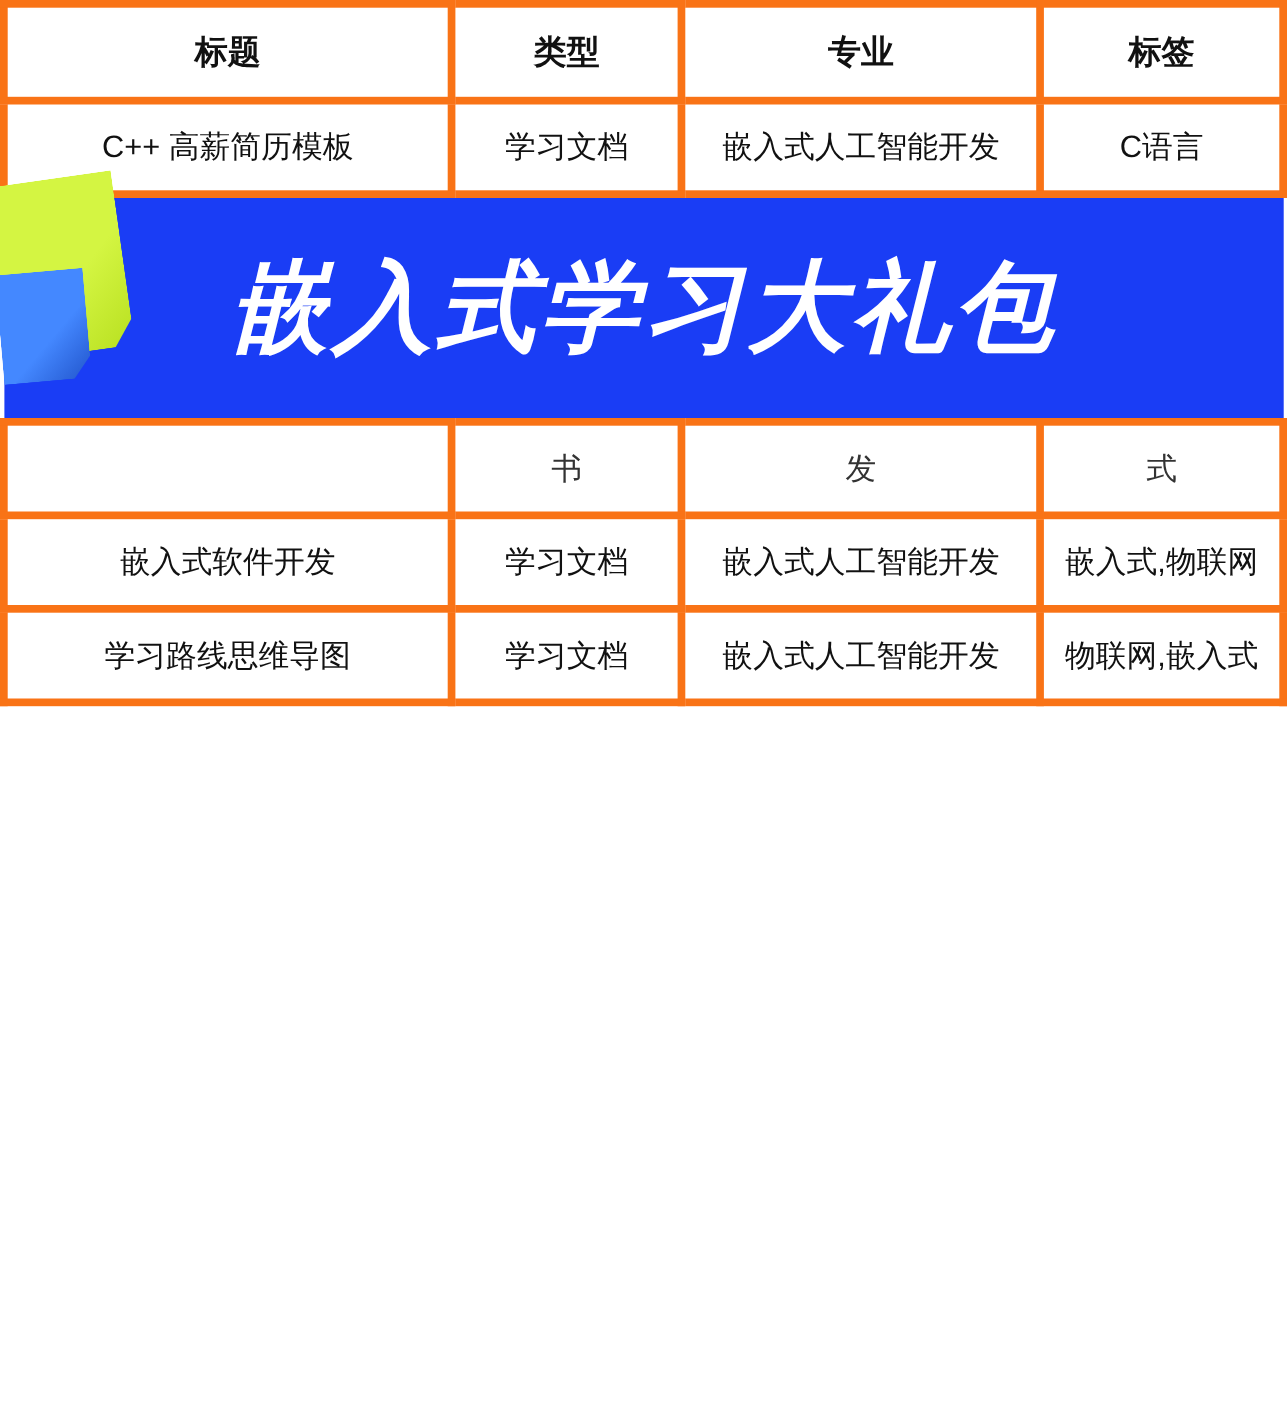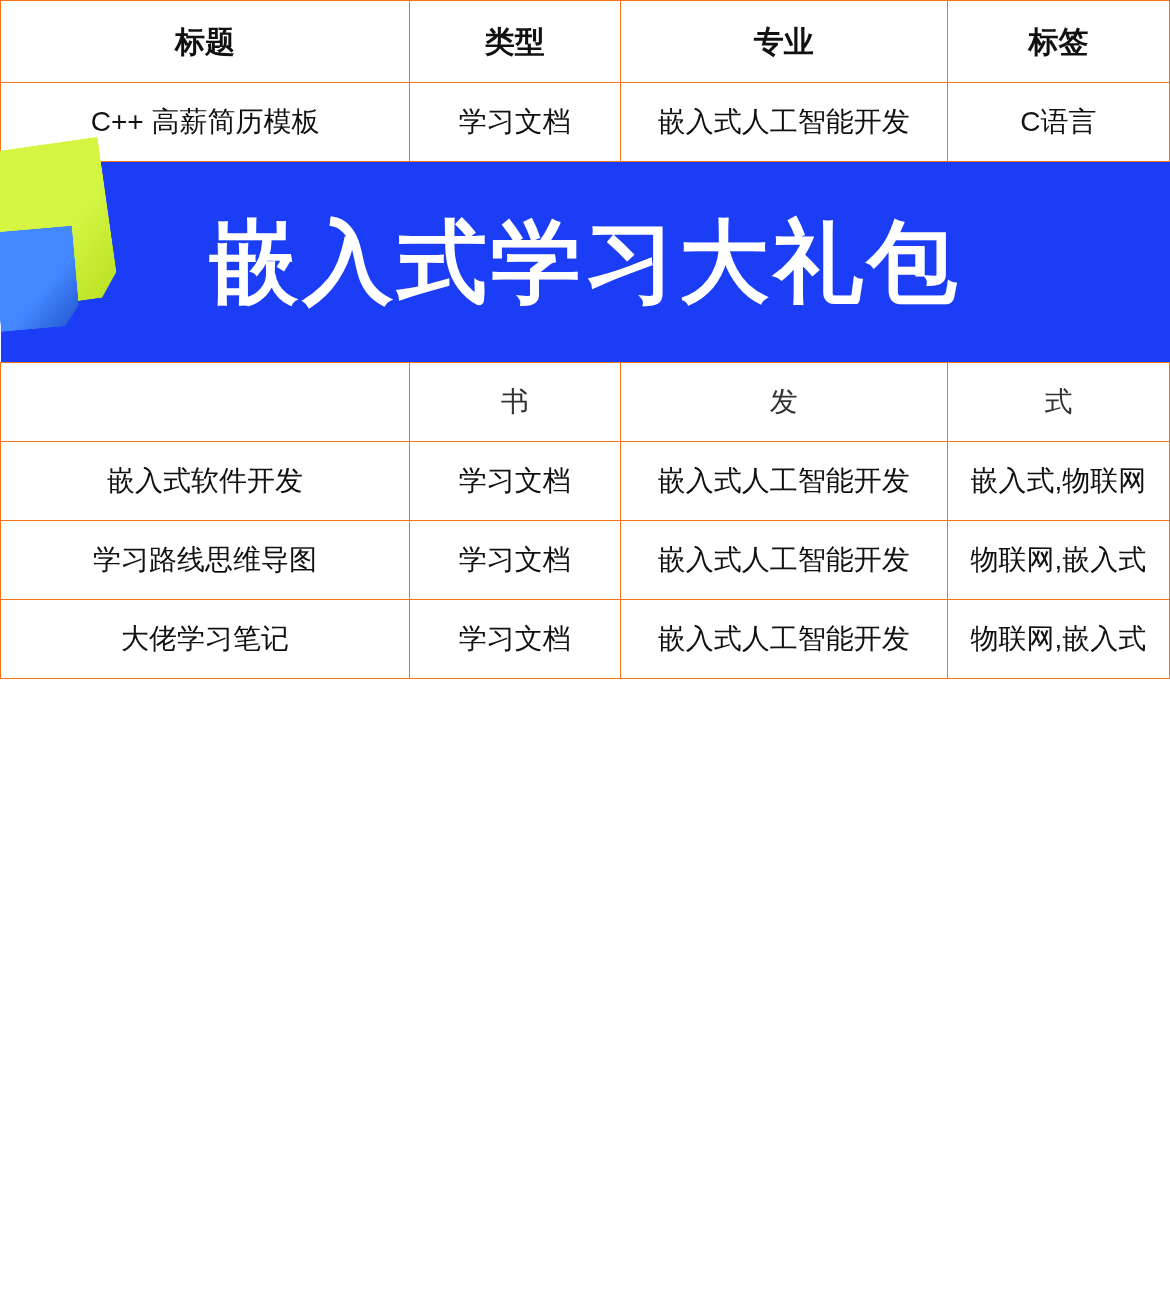--- a/index.html
+++ b/index.html
@@ -22,21 +22,21 @@
       position: relative;
     }
 
     table {
       width: 100%;
       border-collapse: collapse;
       table-layout: fixed;
     }
 
     th, td {
-      border: 1px solid #f97316;
+      border: 7px solid #f97316;
       text-align: center;
       vertical-align: middle;
       padding: 18px 10px;
       font-size: 28px;
       line-height: 1.5;
       color: #111;
     }
 
     th {
       font-weight: bold;
@@ -46,20 +46,21 @@
 
     col:nth-child(1) { width: 35%; }
     col:nth-child(2) { width: 18%; }
     col:nth-child(3) { width: 28%; }
     col:nth-child(4) { width: 19%; }
 
     .banner-row td {
       padding: 0;
       border: none;
       position: relative;
+      font-style: italic;
     }
 
     .banner-wrapper {
       position: relative;
       width: 100%;
       height: 200px;
     }
 
     .banner-bg {
       position: absolute;
@@ -177,21 +178,15 @@
         <td>学习文档</td>
         <td>嵌入式人工智能开发</td>
         <td>嵌入式,物联网</td>
       </tr>
       <tr>
         <td>学习路线思维导图</td>
         <td>学习文档</td>
         <td>嵌入式人工智能开发</td>
         <td>物联网,嵌入式</td>
       </tr>
-      <tr>
-        <td>大佬学习笔记</td>
-        <td>学习文档</td>
-        <td>嵌入式人工智能开发</td>
-        <td>物联网,嵌入式</td>
-      </tr>
     </tbody>
   </table>
 </div>
 
 </body></html>

